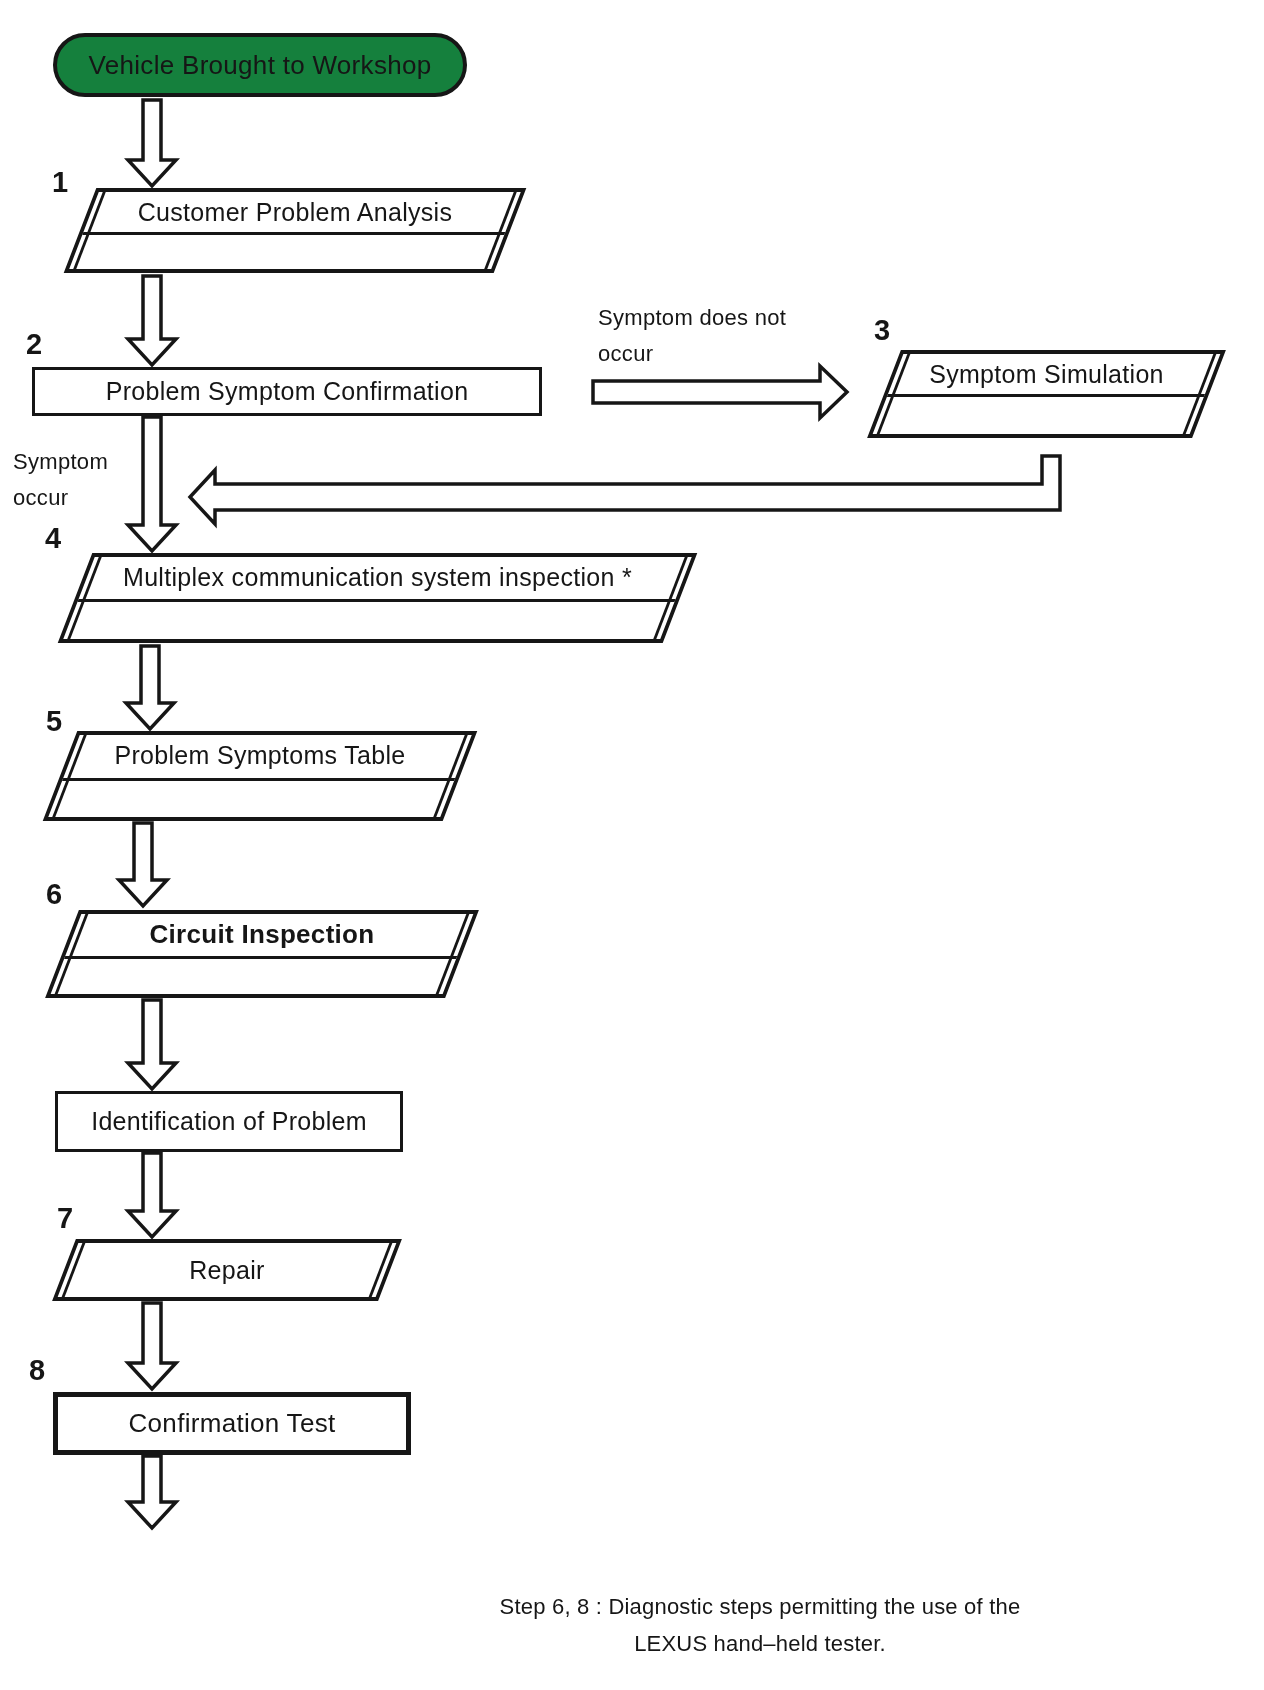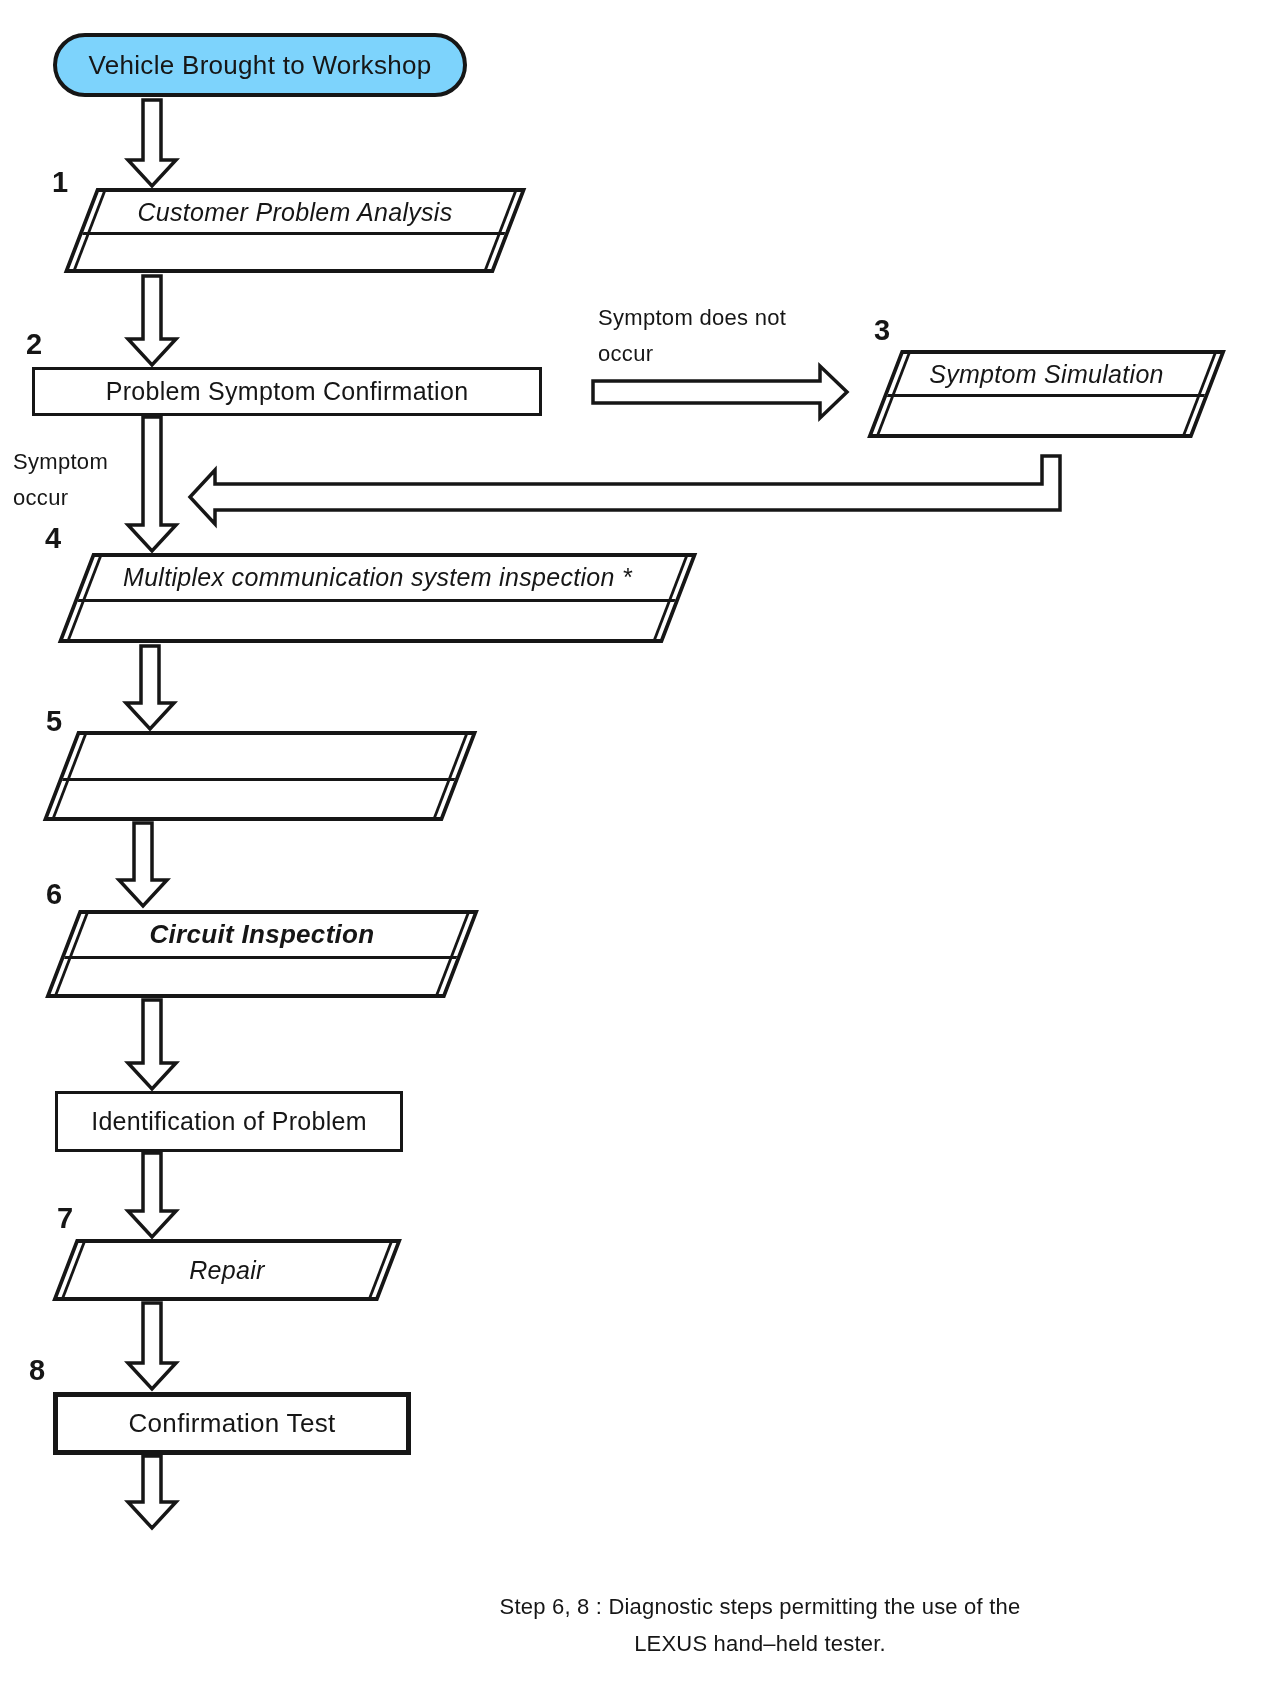--- a/index.html
+++ b/index.html
@@ -12,21 +12,21 @@
     color:#161616;
     overflow:hidden;
   }
   .canvas *{box-sizing:border-box;}
 
   
   .pill{
     position:absolute;
     border:4px solid #161616;
     border-radius:36px;
-    background:#7dd3fc;
+    background:#15803d;
     display:flex;align-items:center;justify-content:center;
     font-size:26px;
     letter-spacing:.3px;
   }
 
   
   .rect{
     position:absolute;
     border:3px solid #161616;
     background:#fff;
@@ -52,21 +52,20 @@
     position:absolute;left:0;right:0;
     border-top:3px solid #161616;
   }
   
   .para-label{
     position:absolute;
     display:flex;align-items:center;justify-content:center;
     font-size:25px;
     letter-spacing:.3px;
     text-align:left;
-    font-style:italic;
   }
   .para-label.bold{font-weight:bold;font-size:26px;}
 
   .stepnum{
     position:absolute;
     font-size:29px;
     font-weight:bold;
   }
 
   .freetext{
@@ -144,20 +143,21 @@
     <div class="divider" style="top:51%;"></div>
   </div>
   <div class="para-label" style="left:75px;top:555px;width:605px;height:44px;">Multiplex communication system inspection *</div>
 
 
   <div class="stepnum" style="left:46px;top:705px;">5</div>
   <div class="para" style="left:60px;top:731px;width:400px;height:90px;">
     <div class="inner"></div>
     <div class="divider" style="top:52%;"></div>
   </div>
+  <div class="para-label" style="left:60px;top:733px;width:400px;height:45px;">Problem Symptoms Table</div>
 
   <div class="stepnum" style="left:46px;top:878px;">6</div>
   <div class="para" style="left:62px;top:910px;width:400px;height:88px;">
     <div class="inner"></div>
     <div class="divider" style="top:53%;"></div>
   </div>
   <div class="para-label bold" style="left:62px;top:912px;width:400px;height:45px;">Circuit Inspection</div>
 
   <div class="rect" style="left:55px;top:1091px;width:348px;height:61px;">
     <span>Identification of Problem</span>

